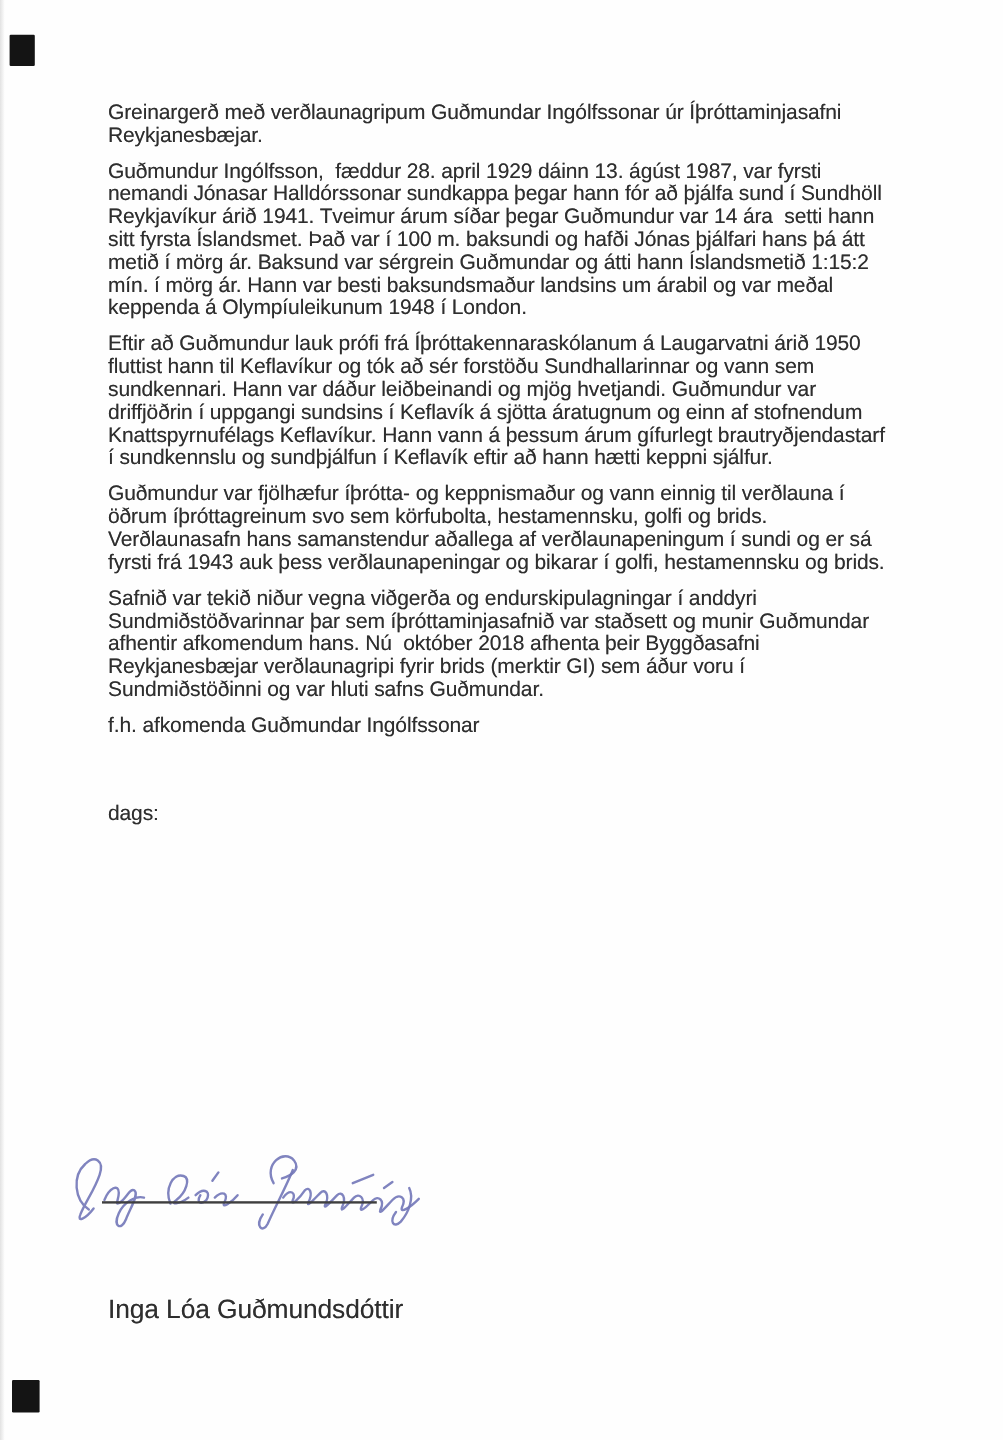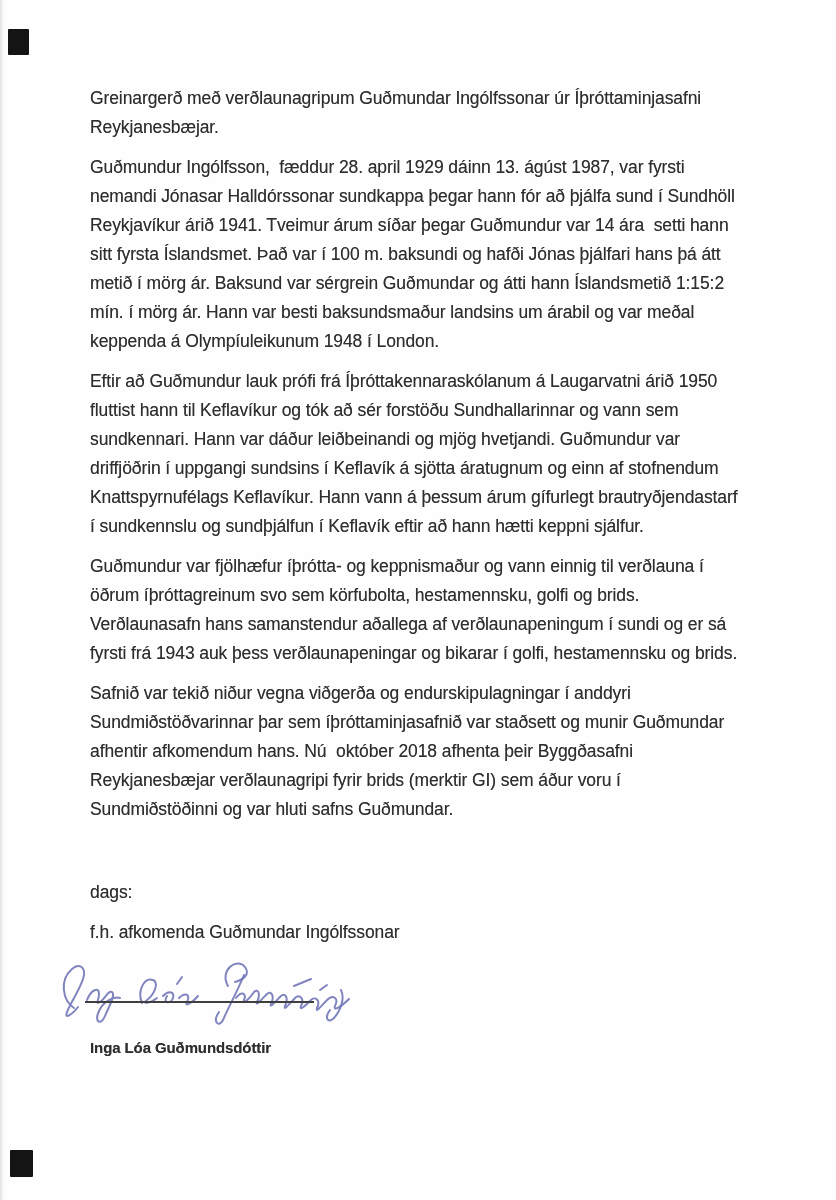--- a/index.html
+++ b/index.html
@@ -31,21 +31,21 @@
 
   .content {
     position: absolute;
     left: 90px;
     top: 84px;
     width: 700px;
   }
   .doc-paragraph {
     margin: 0 0 11px 0;
     font-size: 17.5px;
-    line-height: 29px;
+    line-height: 19px;
     letter-spacing: -0.1px;
     color: var(--ink, #2e2e2e);
     white-space: pre;
     text-shadow: 0 0 0.5px rgba(45,45,45,0.55);
   }
   .doc-paragraph.date-line { margin-top: 54px; }
   .doc-paragraph.on-behalf-line { margin-top: 4px; }
 
   .signature-block {
     position: absolute;
@@ -58,28 +58,27 @@
     position: absolute;
     left: 85px;
     top: 1001px;
     width: 229px;
     height: 2px;
     background: #3f3f3f;
   }
   .printed-name {
     position: absolute;
     left: 90px;
-    top: 1020px;
-    font-size: 15px;
+    top: 1056px;
+    font-size: 22px;
     line-height: 25px;
     letter-spacing: -0.1px;
     color: var(--ink, #2e2e2e);
     text-shadow: 0 0 0.5px rgba(45,45,45,0.55);
     white-space: pre;
-    font-weight: bold;
   }
   .sig-stroke {
     fill: none;
     stroke: var(--sig, #7277b8);
     stroke-width: 2;
     stroke-linecap: round;
     stroke-linejoin: round;
     opacity: 0.9;
   }
 </style>
@@ -111,22 +110,22 @@
     <p class="doc-paragraph">Guðmundur var fjölhæfur íþrótta- og keppnismaður og vann einnig til verðlauna í
 öðrum íþróttagreinum svo sem körfubolta, hestamennsku, golfi og brids.
 Verðlaunasafn hans samanstendur aðallega af verðlaunapeningum í sundi og er sá
 fyrsti frá 1943 auk þess verðlaunapeningar og bikarar í golfi, hestamennsku og brids.</p>
     <p class="doc-paragraph">Safnið var tekið niður vegna viðgerða og endurskipulagningar í anddyri
 Sundmiðstöðvarinnar þar sem íþróttaminjasafnið var staðsett og munir Guðmundar
 afhentir afkomendum hans. Nú  október 2018 afhenta þeir Byggðasafni
 Reykjanesbæjar verðlaunagripi fyrir brids (merktir GI) sem áður voru í
 Sundmiðstöðinni og var hluti safns Guðmundar.</p>
 
+    <p class="doc-paragraph on-behalf-line">f.h. afkomenda Guðmundar Ingólfssonar</p>
     <p class="doc-paragraph date-line">dags:</p>
-    <p class="doc-paragraph on-behalf-line">f.h. afkomenda Guðmundar Ingólfssonar</p>
   </div>
 
   <div class="signature-block">
     <svg width="310" height="84" viewBox="0 0 310 84" role="img" aria-label="Inga Lóa Guðmundsdóttir">
 
       <path class="sig-stroke" d="M18,62 C6,54 4,34 15,24 C23,16 31,21 27,33 C23,45 15,56 11,66 C8,73 15,70 22,61"></path>
       <path class="sig-stroke" d="M31,54 C35,44 43,40 43,48 C43,54 39,59 44,56 C50,52 52,44 56,46 C60,49 53,60 49,70 C45,80 38,76 43,65 C47,56 57,50 64,52"></path>
 
       <path class="sig-stroke" d="M86,57 C81,45 88,31 97,34 C103,36 99,48 91,54 C85,58 93,58 101,52"></path>
       <path class="sig-stroke" d="M107,50 C113,44 119,46 117,52 C115,58 106,58 111,50"></path>

